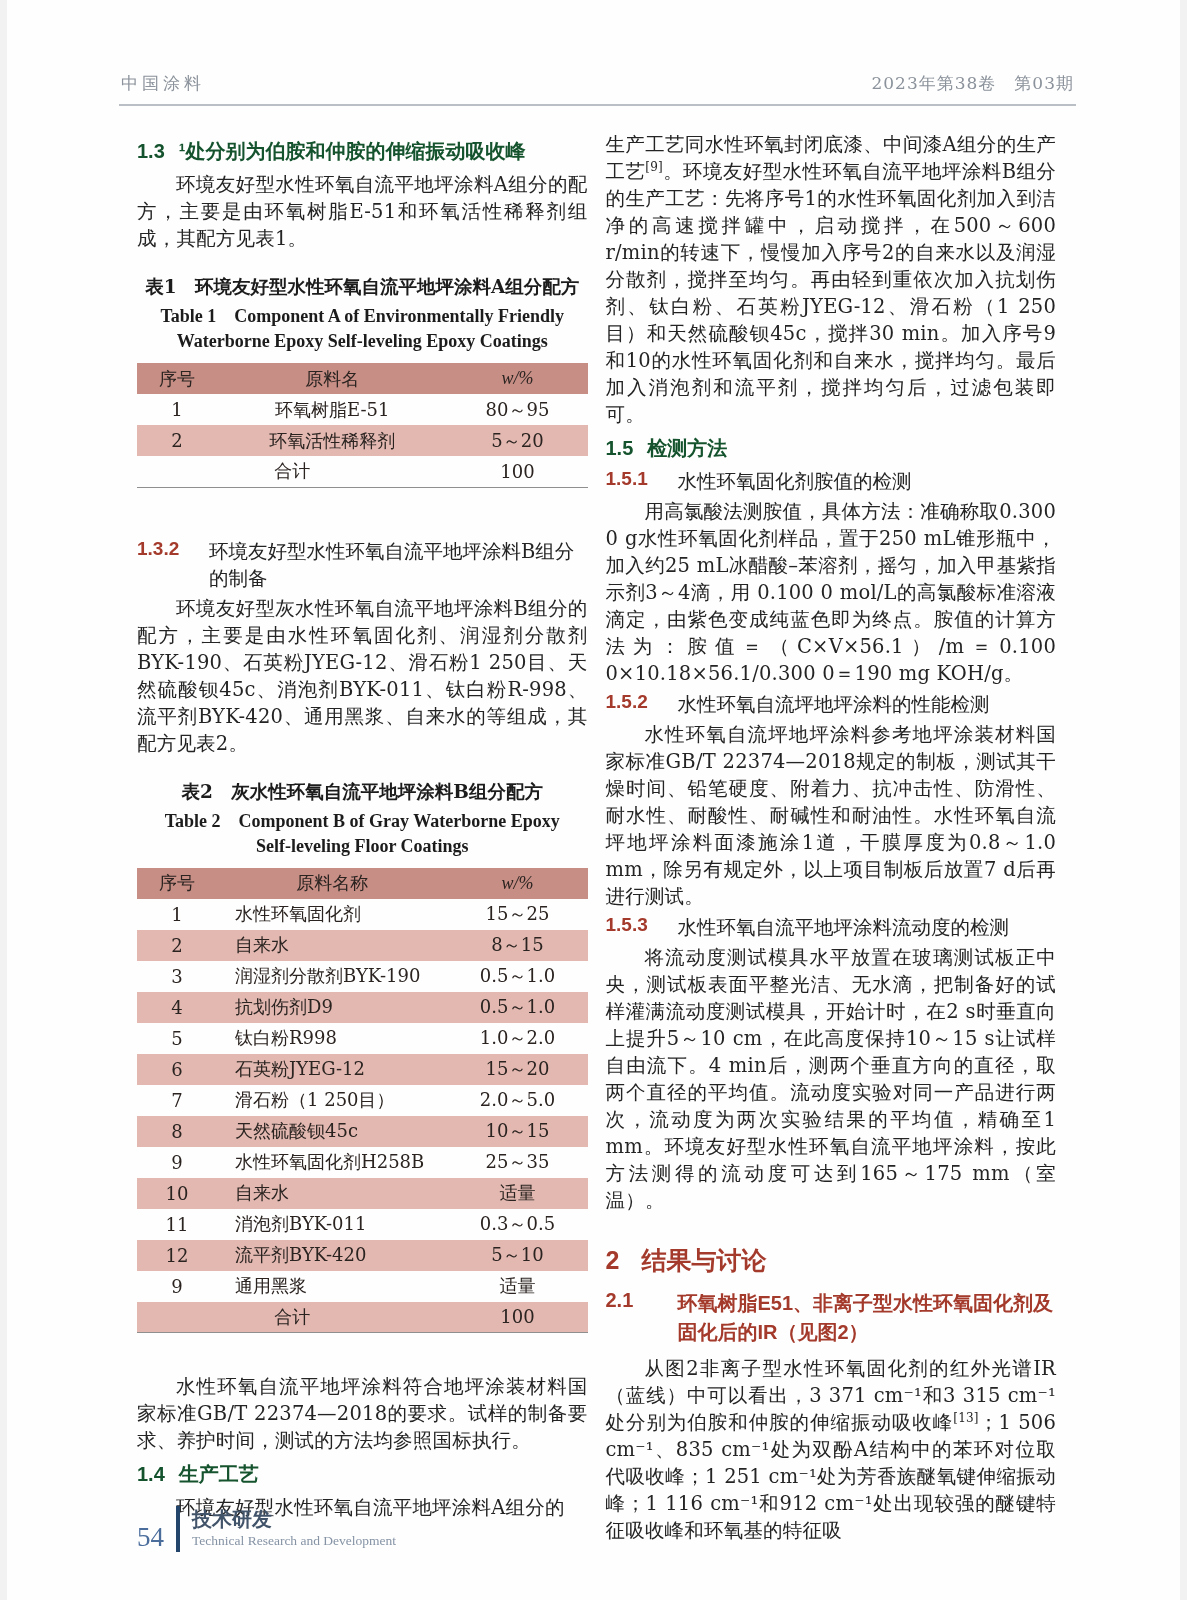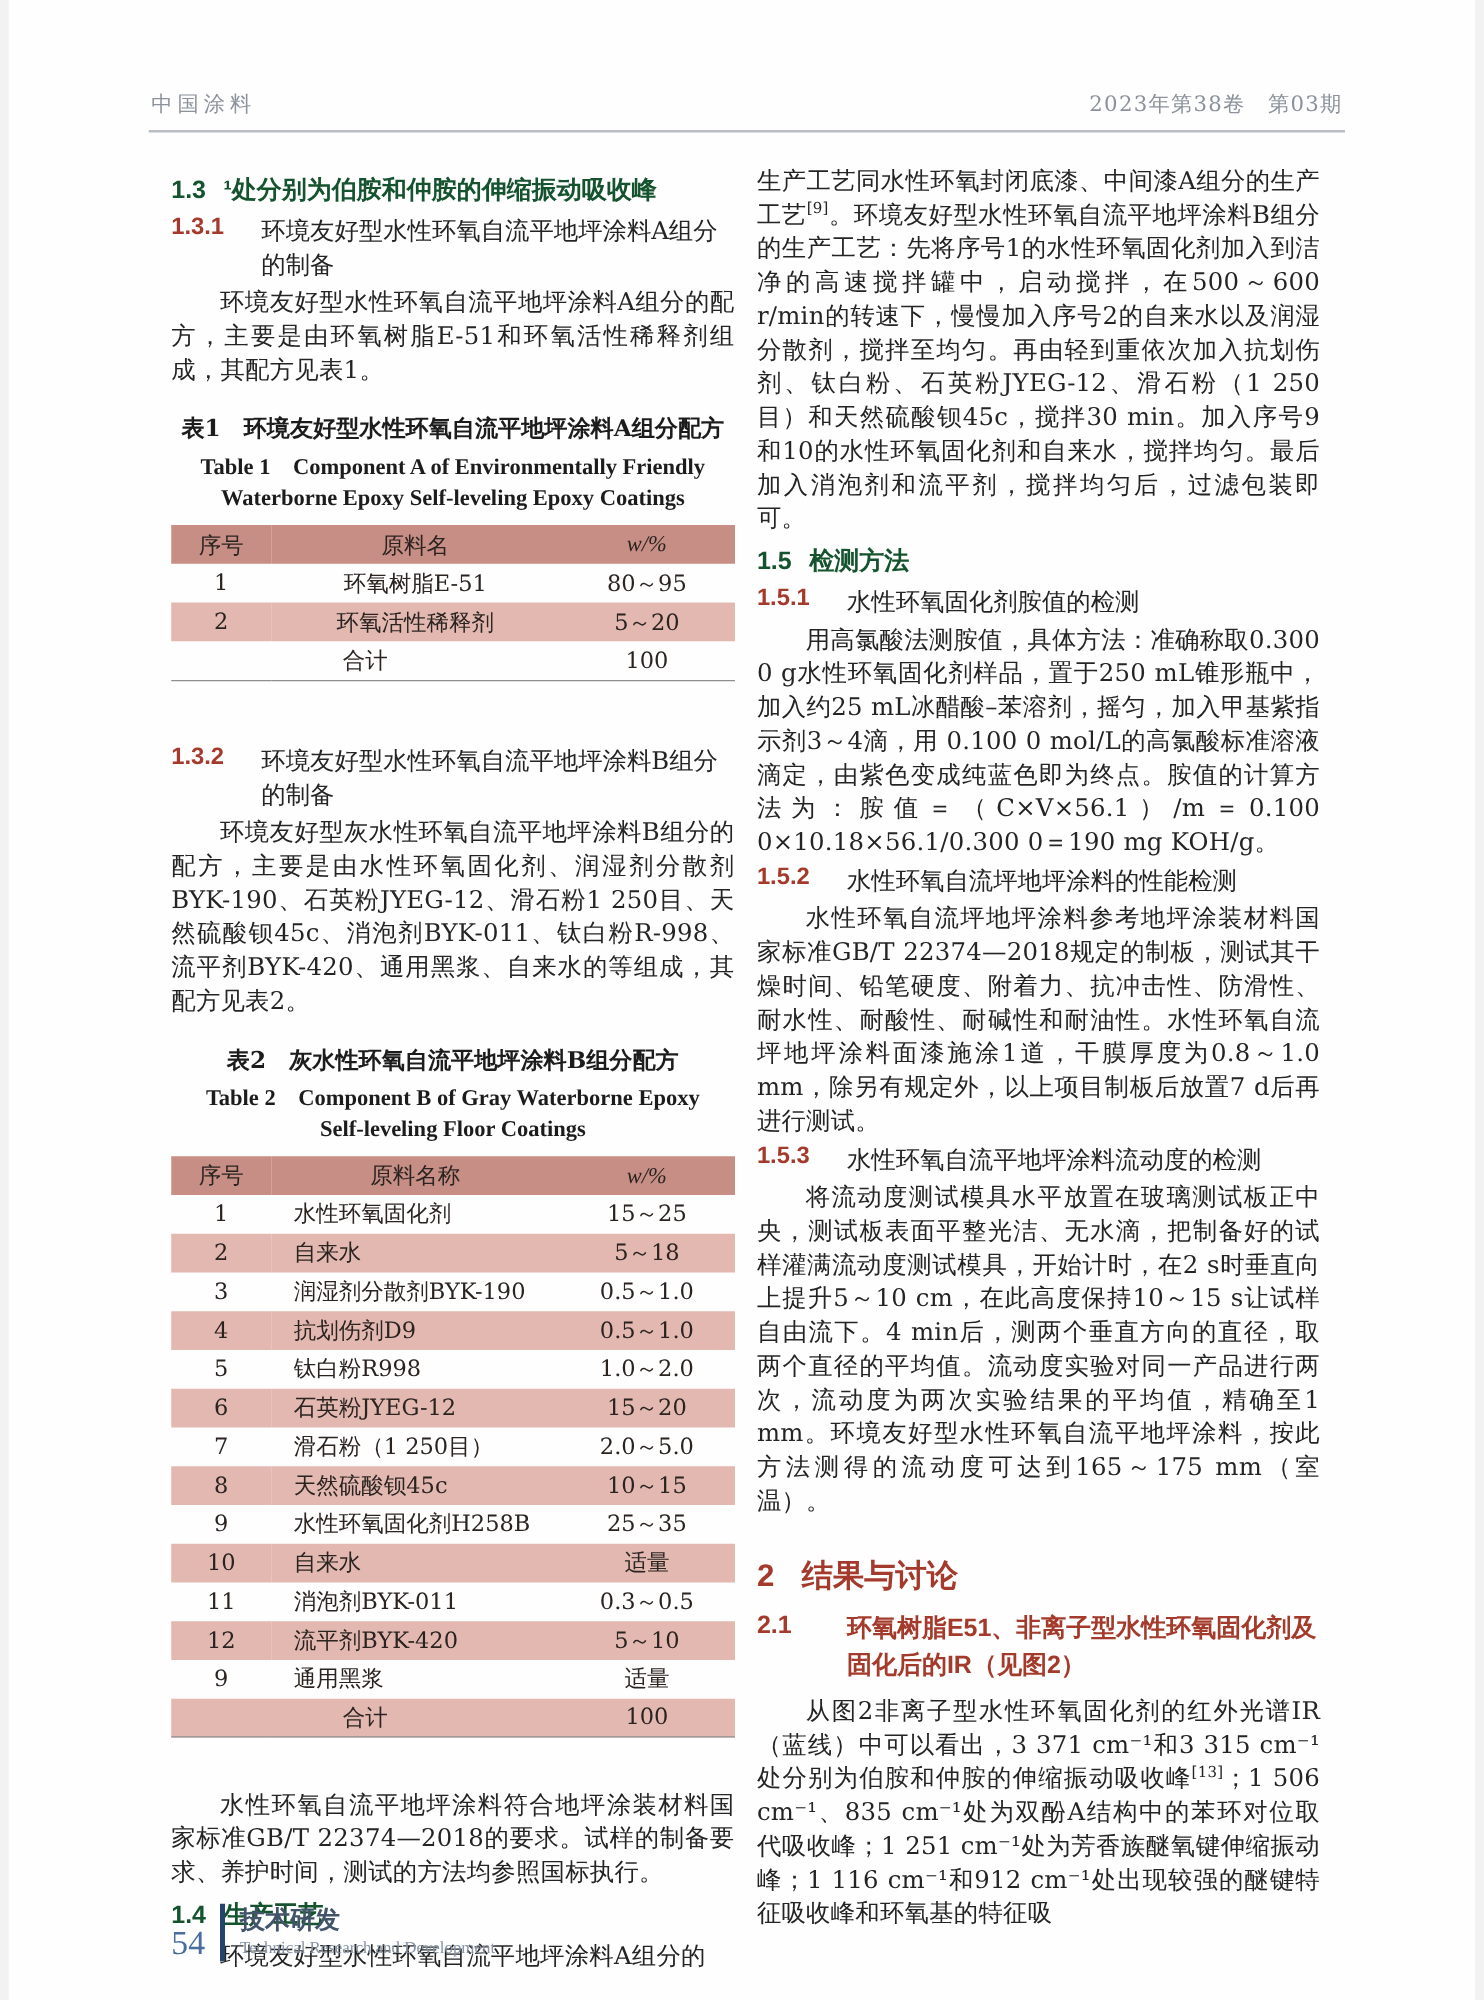--- a/index.html
+++ b/index.html
@@ -86,21 +86,21 @@
   .c-name-center { text-align:center; }
   .c-name-left { text-align:left; padding-left:18px !important; }
   .c-total { text-align:center; }
   .wpct { font-style:italic; font-family:"Liberation Serif",serif; }
 
   .t1-gap { height:46px; }
   .t2-gap { height:40px; }
 
   
   .footer {
-    position:absolute; left:130px; bottom:31px;
+    position:absolute; left:130px; bottom:48px;
     display:flex; align-items:center; gap:12px;
   }
   .footer .pgnum {
     font-size:27px; color:#4a6d9c; font-family:"Liberation Serif",serif;
     align-self:flex-end; line-height:30px;
   }
   .footer .bar { width:4px; height:46px; background:#24456b; }
   .footer .sec-cn {
     font-family:"Liberation Sans","DejaVu Sans",sans-serif;
     font-weight:bold; font-size:20px; color:#42546a; line-height:24px;
@@ -123,24 +123,20 @@
 
     <div class="columns">
 
       <div class="col">
 
         <div class="h3">
           <span>1.3</span>
           <span>¹处分别为伯胺和仲胺的伸缩振动吸收峰</span>
         </div>
 
-        <div class="h4">
-          <span class="h4-num">1.3.1</span>
-          <span class="h4-title">环境友好型水性环氧自流平地坪涂料A组分的制备</span>
-        </div>
 
         <p class="body indent">环境友好型水性环氧自流平地坪涂料A组分的配方，主要是由环氧树脂E-51和环氧活性稀释剂组成，其配方见表1。</p>
 
         <div class="tbl-block">
           <div class="tbl-cap-cn">表1　环境友好型水性环氧自流平地坪涂料A组分配方</div>
           <div class="tbl-cap-en">Table 1　Component A of Environmentally Friendly</div>
           <div class="tbl-cap-en">Waterborne Epoxy Self-leveling Epoxy Coatings</div>
           <table class="data">
             <thead>
               <tr>
@@ -191,21 +187,21 @@
             </thead>
             <tbody>
               <tr>
                 <td class="c-num">1</td>
                 <td class="c-name-left">水性环氧固化剂</td>
                 <td class="c-val">15～25</td>
               </tr>
               <tr class="alt">
                 <td class="c-num">2</td>
                 <td class="c-name-left">自来水</td>
-                <td class="c-val">5～18</td>
+                <td class="c-val">8～15</td>
               </tr>
               <tr>
                 <td class="c-num">3</td>
                 <td class="c-name-left">润湿剂分散剂BYK-190</td>
                 <td class="c-val">0.5～1.0</td>
               </tr>
               <tr class="alt">
                 <td class="c-num">4</td>
                 <td class="c-name-left">抗划伤剂D9</td>
                 <td class="c-val">0.5～1.0</td>

